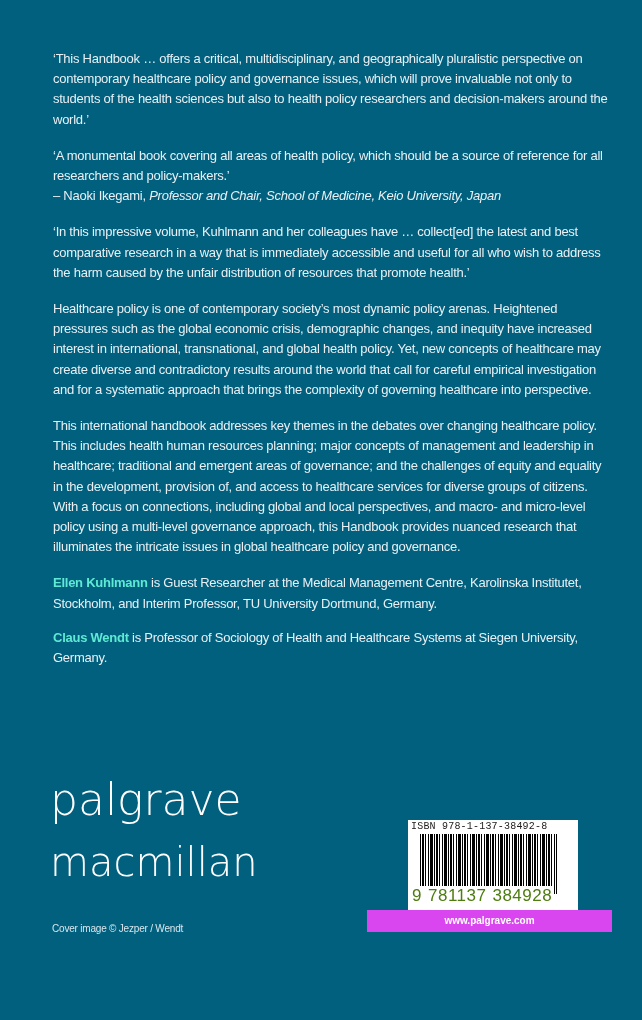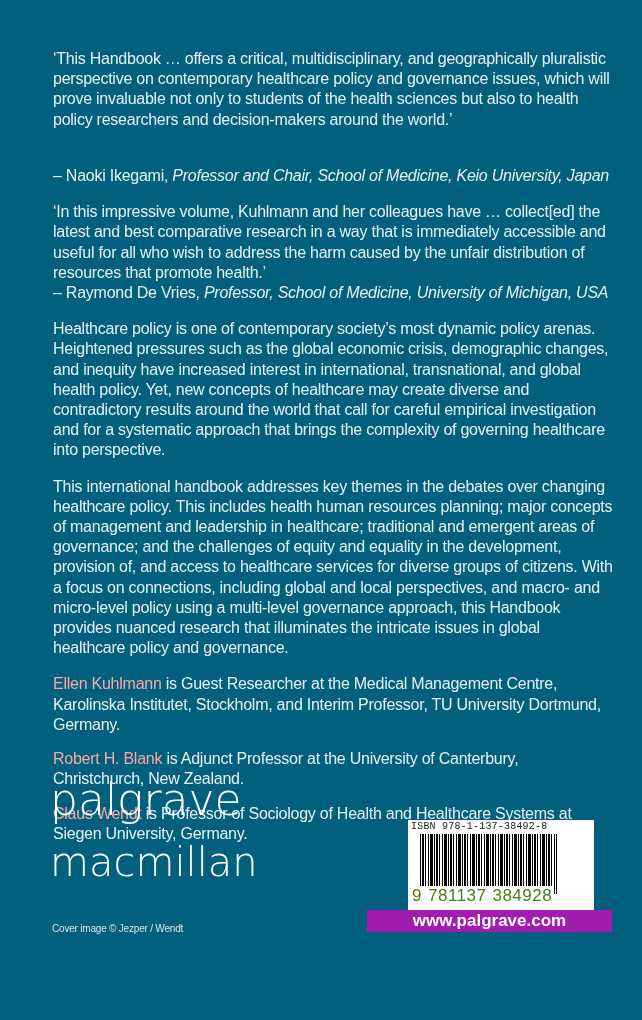--- a/index.html
+++ b/index.html
@@ -5,41 +5,41 @@
   html, body { margin: 0; padding: 0; }
   body {
     width: 642px; height: 1020px; overflow: hidden;
     background: #02607f;
     color: #e8f0f4;
     font-family: "Liberation Sans", sans-serif;
     position: relative;
   }
   .content {
     position: absolute; left: 53px; top: 49px; width: 560px;
-    font-size: 16px; line-height: 20.2px;
+    font-size: 13px; line-height: 20.2px;
     letter-spacing: -0.25px;
   }
   .block { margin: 0 0 16px 0; }
   .attr em { font-style: italic; }
   .desc { margin: 16px 0 16px 0; }
   .bio { margin: 0 0 14px 0; }
-  .bio b { font-weight: normal; color: #fca5a5; }
+  .bio b { font-weight: bold; color: #5eead4; }
   .logo {
     position: absolute; left: 50px; top: 776px;
     color: #ffffff; font-family: "DejaVu Sans", sans-serif;
     font-weight: 200; letter-spacing: 0px;
   }
   .logo .l1 { font-size: 44px; line-height: 48px; display:block; }
   .logo .l2 { font-size: 40px; line-height: 44px; display:block;margin-top:16px; }
   .credit {
     position: absolute; left: 52px; top: 923px;
     font-size: 10px; color: #d8e6ec; letter-spacing: -0.2px;
   }
   .barcode {
-    position: absolute; left: 408px; top: 820px; width: 186px; height: 91px;
+    position: absolute; left: 408px; top: 820px; width: 170px; height: 91px;
     background: #ffffff;
   }
   .isbn-text {
     position: absolute; left: 3px; top: 1px;
     font-family: "Liberation Mono", monospace; font-size: 10px; color: #222;
     letter-spacing: 0.2px;
   }
   .bars {
     position: absolute; left: 12px; top: 14px; width: 137px; height: 60px;
     background: repeating-linear-gradient(90deg,
@@ -47,46 +47,44 @@
       #fff 6px 8px, #000 8px 9px, #fff 9px 10px, #000 10px 13px, #fff 13px 14px);
   }
   .digits {
     position: absolute; left: 4px; top: 66px;
     font-family: "Liberation Sans", sans-serif; font-size: 17px; color: #4d7c0f;
     background: transparent; letter-spacing: 0.5px;
   }
   .digits span.gap { display: inline-block; width: 6px; }
   .web {
     position: absolute; left: 367px; top: 910px; width: 245px; height: 22px;
-    background: #a21caf;
-    color: #ffffff; text-align: center; font-size: 17px; line-height: 22px;
+    background: #d946ef;
+    color: #ffffff; text-align: center; font-size: 10px; line-height: 22px;
     font-weight: bold; letter-spacing: 0px;
   }
 </style>
 </head>
 <body>
 
 <div class="content">
   <div class="block">
     <span>‘This Handbook … offers a critical, multidisciplinary, and geographically pluralistic perspective on contemporary healthcare policy and governance issues, which will prove invaluable not only to students of the health sciences but also to health policy researchers and decision-makers around the world.’</span><br>
   </div>
   <div class="block">
-    <br>
+    <span>‘A monumental book covering all areas of health policy, which should be a source of reference for all researchers and policy-makers.’</span><br>
     <span class="attr"><span> – Naoki Ikegami, </span><em>Professor and Chair, School of Medicine, Keio University, Japan</em></span>
   </div>
   <div class="block">
     <span>‘In this impressive volume, Kuhlmann and her colleagues have … collect[ed] the latest and best comparative research in a way that is immediately accessible and useful for all who wish to address the harm caused by the unfair distribution of resources that promote health.’</span><br>
-    <span class="attr"><span> – Raymond De Vries, </span><em>Professor, School of Medicine, University of Michigan, USA</em></span>
   </div>
 
   <p class="desc">Healthcare policy is one of contemporary society’s most dynamic policy arenas. Heightened pressures such as the global economic crisis, demographic changes, and inequity have increased interest in international, transnational, and global health policy. Yet, new concepts of healthcare may create diverse and contradictory results around the world that call for careful empirical investigation and for a systematic approach that brings the complexity of governing healthcare into perspective.</p>
   <p class="desc">This international handbook addresses key themes in the debates over changing healthcare policy. This includes health human resources planning; major concepts of management and leadership in healthcare; traditional and emergent areas of governance; and the challenges of equity and equality in the development, provision of, and access to healthcare services for diverse groups of citizens. With a focus on connections, including global and local perspectives, and macro- and micro-level policy using a multi-level governance approach, this Handbook provides nuanced research that illuminates the intricate issues in global healthcare policy and governance.</p>
 
   <p class="bio"><b>Ellen Kuhlmann</b><span> is Guest Researcher at the Medical Management Centre, Karolinska Institutet, Stockholm, and Interim Professor, TU University Dortmund, Germany.</span></p>
-  <p class="bio"><b>Robert H. Blank</b><span> is Adjunct Professor at the University of Canterbury, Christchurch, New Zealand.</span></p>
   <p class="bio"><b>Claus Wendt</b><span> is Professor of Sociology of Health and Healthcare Systems at Siegen University, Germany.</span></p>
 </div>
 
 <div class="logo">
   <span class="l1">palgrave</span>
   <span class="l2">macmillan</span>
 </div>
 
 <div class="credit">Cover image © Jezper / Wendt</div>
 

